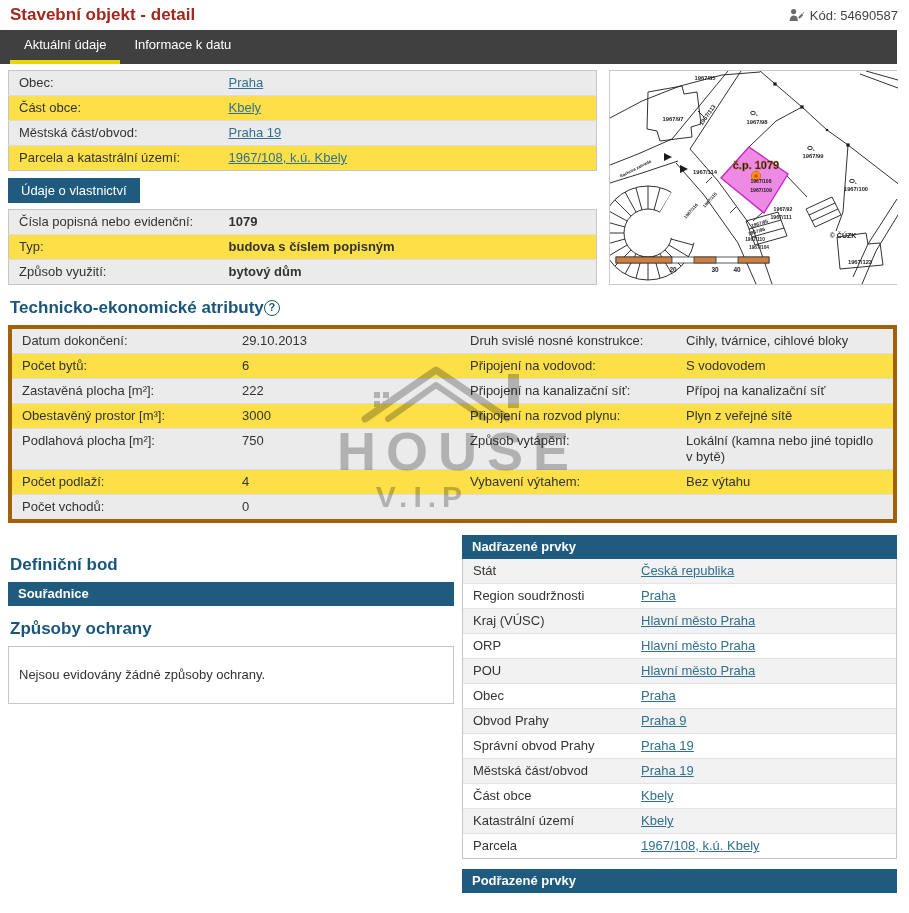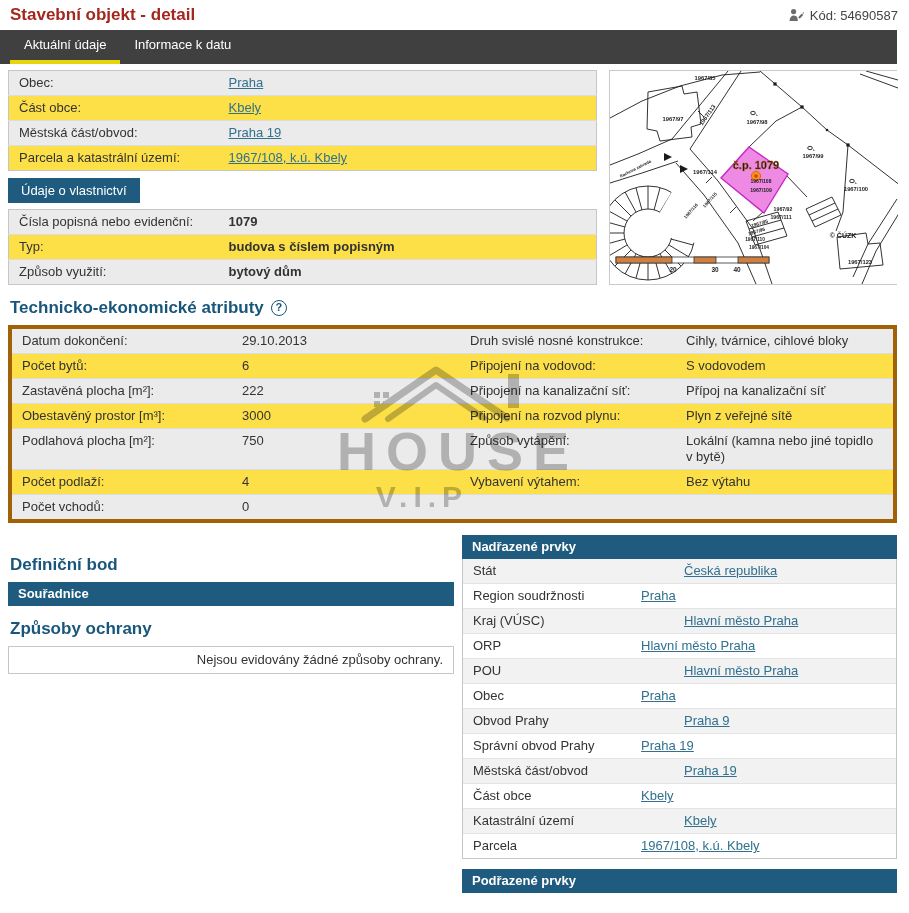--- a/index.html
+++ b/index.html
@@ -32,41 +32,41 @@
   tr.odd  { background:#ebebeb; }
   tr.even { background:#fde047; }
   .kv td.lbl { width:210px; }
   .kv td.bold-val { font-weight:700; }
 
   .btn { display:inline-block; background:#1e5b7e; color:#fff; border:none; padding:5px 13px;
          margin:7px 0 6px 0; font-size:13px; font-family:inherit; cursor:pointer; }
 
   .map-box { width:288px; height:215px; border:1px solid #c9c9c9; background:#fff; cursor:pointer; }
 
-  .section-h { display:flex; align-items:center; gap:7px; margin:13px 0 7px 2px;
+  .section-h { display:flex; align-items:center; margin:13px 0 7px 2px;
                color:#19567c; font-size:17px; font-weight:700; }
   .help { width:16px; height:16px; border:1.5px solid #19567c; border-radius:50%;
           color:#19567c; font-size:11px; font-weight:700; line-height:13px; text-align:center; cursor:pointer; }
 
   table.tech { width:100%; border-collapse:collapse; border:4px solid #a16207; }
   table.tech td { padding:4px 10px; line-height:16px; vertical-align:top; border-bottom:1px solid #dcdcdc; }
   table.tech tr:last-child td { border-bottom:none; }
   .tech .c1 { width:222px; } .tech .c2 { width:228px; } .tech .c3 { width:216px; }
 
   .bottom-row { display:flex; gap:8px; margin-top:12px; align-items:flex-start; }
   .b-left { width:446px; }
   .b-right { flex:1; }
   .bar-header { background:#1e5b7e; color:#fff; font-weight:700; padding:4px 10px; line-height:16px; }
   .coords-row { background:#ebebeb; border:1px solid #c6c6c6; border-top:none; padding:4px 10px; line-height:16px; }
-  .plain-box { border:1px solid #c6c6c6; padding:5px 10px; line-height:16px; margin-top:2px;text-align:right; }
+  .plain-box { border:1px solid #c6c6c6; padding:20px 10px; line-height:16px; margin-top:2px; }
 
   .rel-table { border:1px solid #c6c6c6; border-top:none; }
   .rel-row { display:flex; padding:4px 10px; line-height:16px; border-bottom:1px solid #e3e3e3; }
   .rel-row:last-child { border-bottom:none; }
-  .rel-row.odd { background:#f2f2f2;gap:43px; }
+  .rel-row.odd { background:#f2f2f2; }
   .rel-label { width:168px; flex:none; }
   .mt { margin-top:10px; }
 
   
   .watermark { position:absolute; left:325px; top:362px; width:265px; height:152px;
                opacity:.55; mix-blend-mode:multiply; pointer-events:none; z-index:6; }
 
   
   .map-box svg text { font-family:"Liberation Sans", sans-serif; font-weight:700; fill:#1b1b1b; }
 </style>

